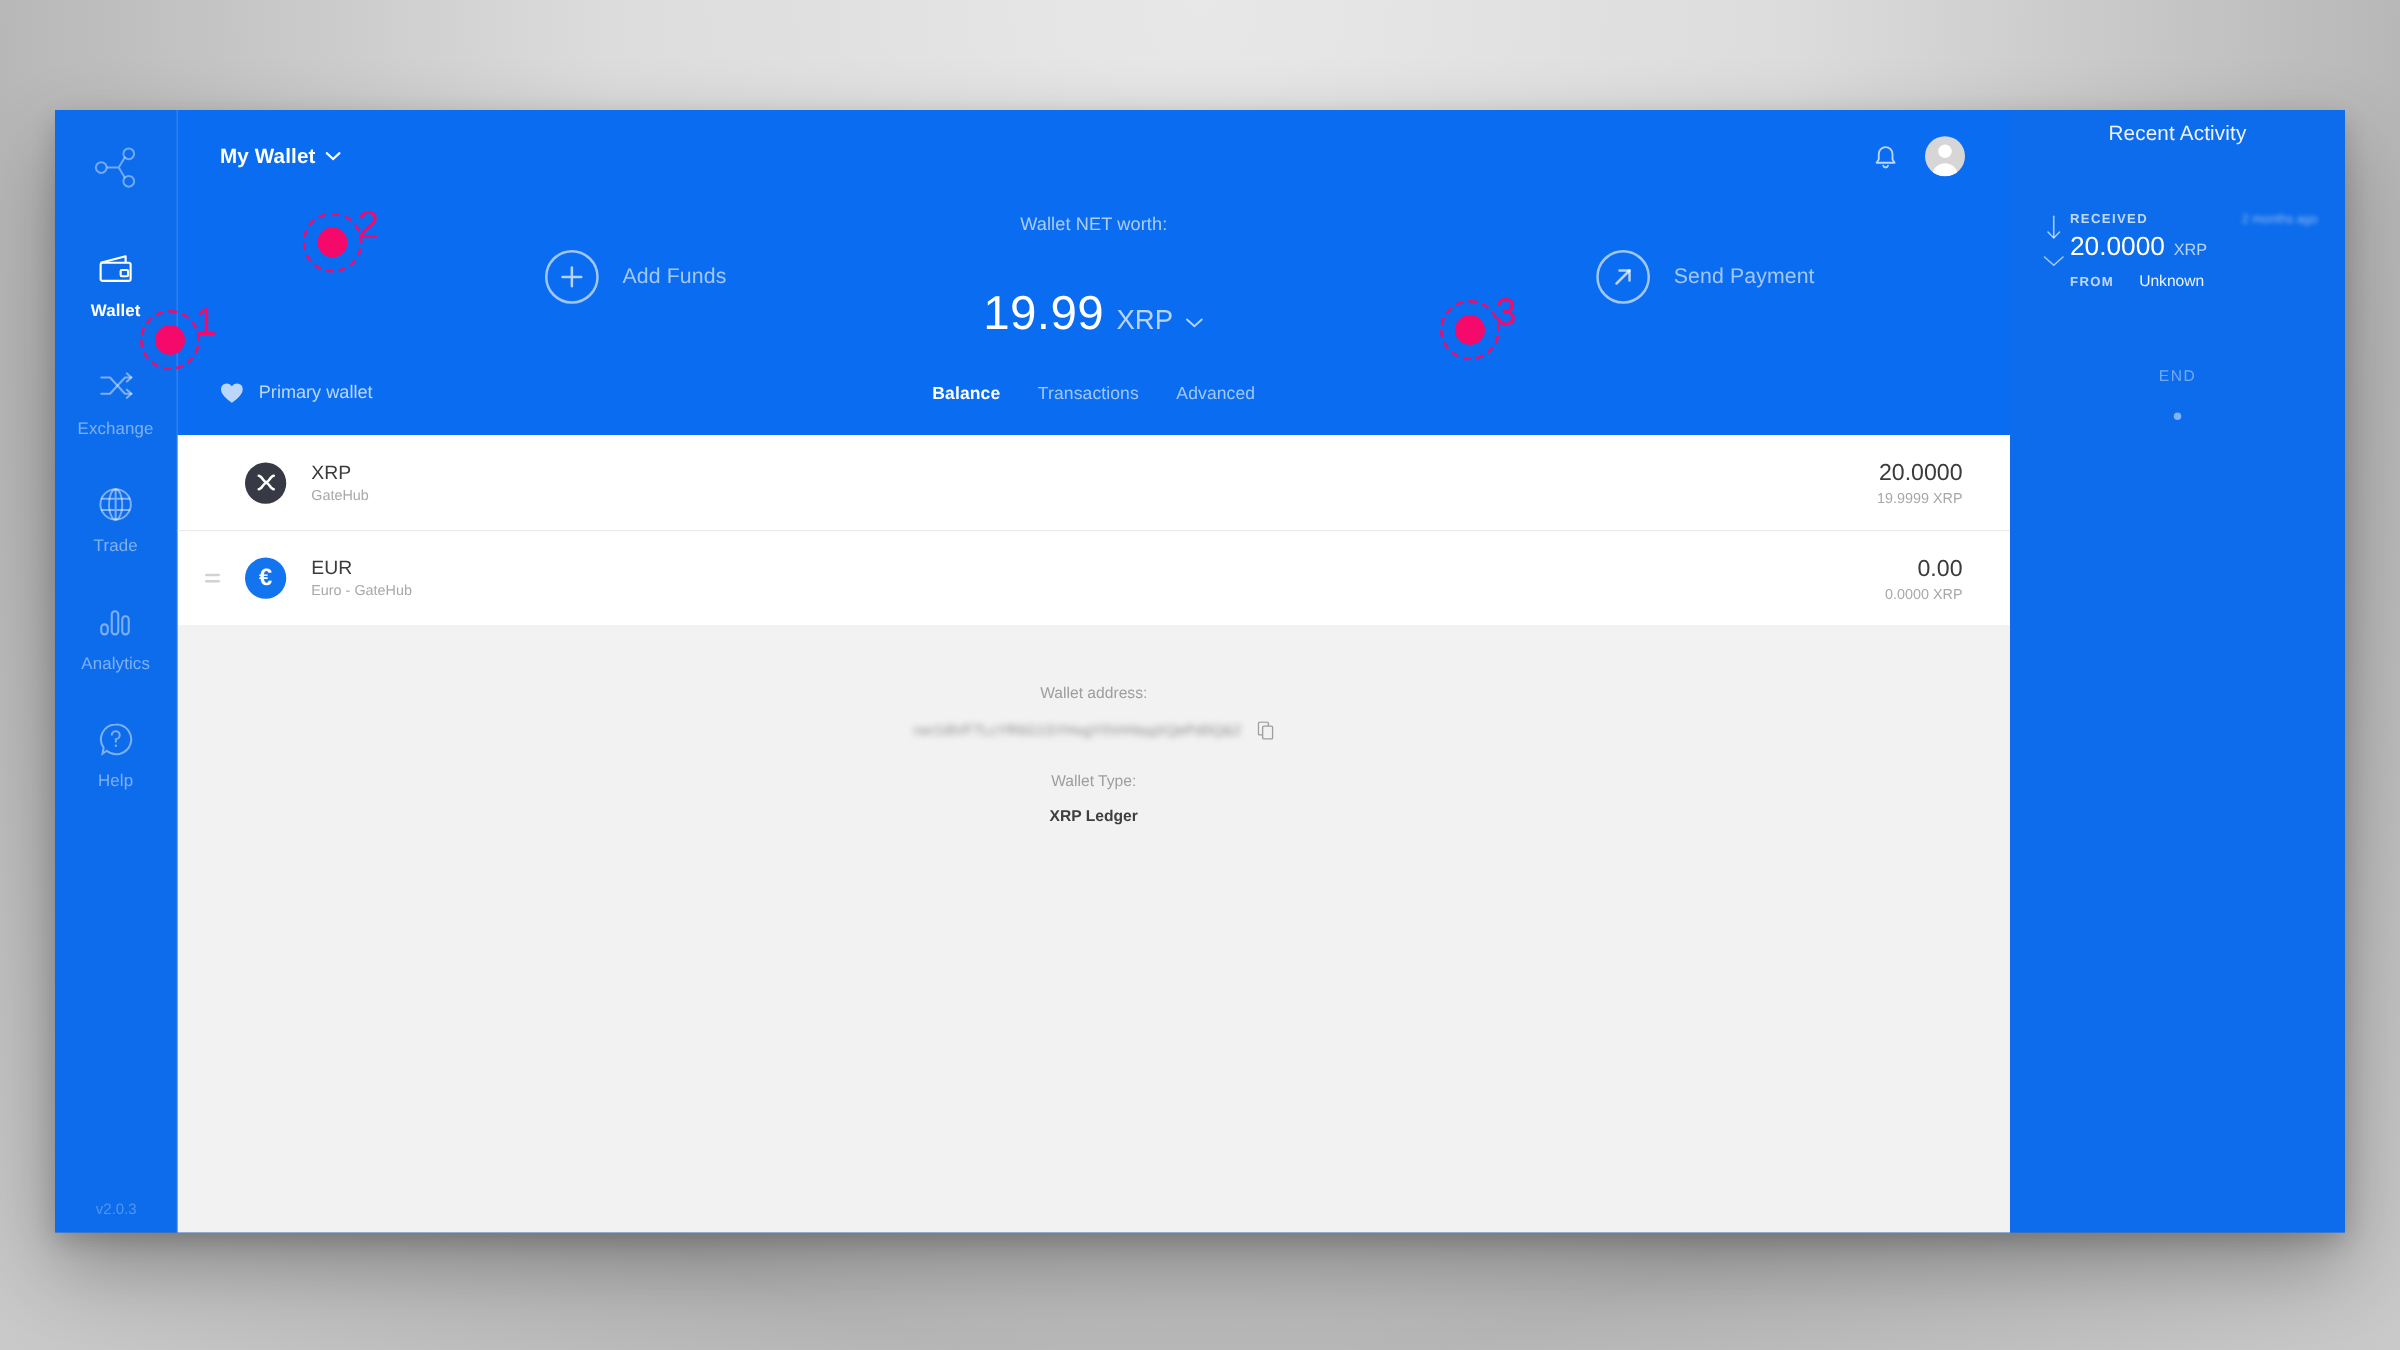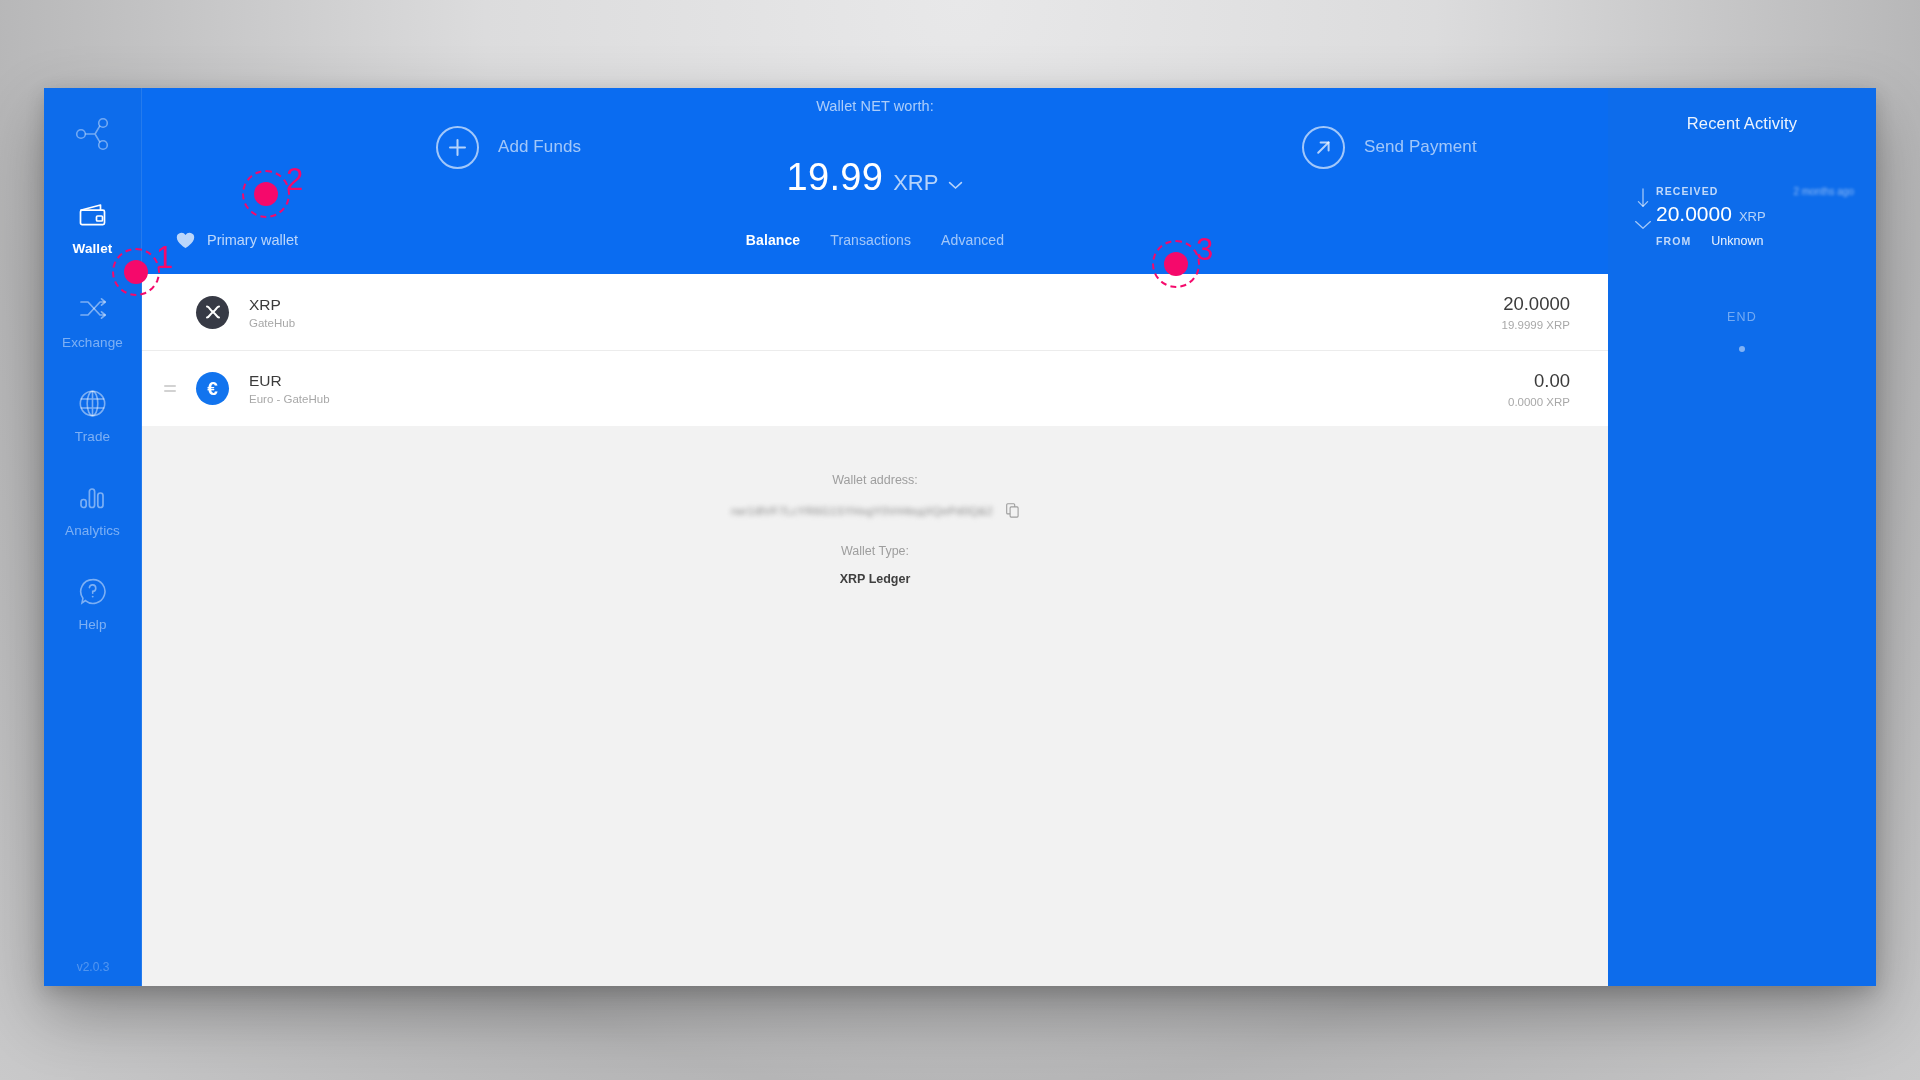--- a/index.html
+++ b/index.html
@@ -109,21 +109,21 @@
     cursor: pointer;
     color: rgba(255,255,255,0.62);
   }
   .hero-action .circle-btn {
     width: 43px; height: 43px; border-radius: 50%;
     border: 2px solid rgba(255,255,255,0.62);
     display: flex; align-items: center; justify-content: center;
   }
   .hero-action .ha-label { font-size: 17px; letter-spacing: 0.1px; }
   #add-funds-action { position: absolute; left: 294px; }
-  #send-payment-action { position: absolute; left: 1160px; }
+  #send-payment-action { position: absolute; left: 1135px; }
 
   #net-worth {
     position: absolute; left: 0; right: 0;
     top: 10px;
     text-align: center;
     pointer-events: none;
   }
   #net-worth-label {
     color: rgba(255,255,255,0.66);
     font-size: 14.5px;
@@ -220,21 +220,21 @@
     user-select: none;
   }
   #copy-address-button { cursor: pointer; display: flex; }
   #wallet-type-label { margin-top: 26px; }
   #wallet-type-value { margin-top: 14px; font-size: 12.5px; color: #3f3f3f; font-weight: 700; }
 
   
   #activity-panel {
     width: 268px; flex: 0 0 268px;
     background: #0d6ceb;
-    padding: 26px 22px 0 22px;
+    padding: 10px 22px 0 22px;
     position: relative;
   }
   #activity-title {
     text-align: center;
     color: rgba(255,255,255,0.92);
     font-size: 16.5px;
     letter-spacing: 0.15px;
   }
   .activity-item {
     margin-top: 52px;
@@ -388,20 +388,43 @@
       <span class="nav-label">Help</span>
     </div>
 
     <div id="app-version">v2.0.3</div>
   </nav>
 
   <main id="center">
 
     <section id="hero">
 
+      <div id="topbar">
+        <div id="wallet-selector">
+          <span id="wallet-selector-label">My Wallet</span>
+          <svg width="13" height="8" viewBox="0 0 13 8" fill="none" stroke="#ffffff" stroke-width="1.7" stroke-linecap="round">
+            <path d="M1.4 1.5 L6.5 6.3 L11.6 1.5"></path>
+          </svg>
+        </div>
+        <div id="topbar-spacer"></div>
+        <div id="topbar-right">
+          <span style="display:flex;cursor:pointer;">
+            <svg width="19" height="22" viewBox="0 0 19 22" fill="none" stroke="rgba(255,255,255,0.72)" stroke-width="1.5" stroke-linecap="round" stroke-linejoin="round">
+              <path d="M4 9.2 a5.5 5.5 0 0 1 11 0 v4.4 l1.7 2.6 H2.3 L4 13.6 Z"></path>
+              <path d="M7.6 18.6 a2 2 0 0 0 3.8 0"></path>
+            </svg>
+          </span>
+          <span id="avatar">
+            <svg width="32" height="32" viewBox="0 0 32 32">
+              <circle cx="16" cy="12" r="5.4" fill="#ffffff"></circle>
+              <path d="M5.6 32 a10.4 10.4 0 0 1 20.8 0 Z" fill="#ffffff"></path>
+            </svg>
+          </span>
+        </div>
+      </div>
 
       <div id="hero-actions">
 
         <div class="hero-action" id="add-funds-action">
           <span class="circle-btn">
             <svg width="19" height="19" viewBox="0 0 19 19" fill="none" stroke="rgba(255,255,255,0.70)" stroke-width="2" stroke-linecap="round">
               <path d="M9.5 2 V17 M2 9.5 H17"></path>
             </svg>
           </span>
           <span class="ha-label">Add Funds</span>

